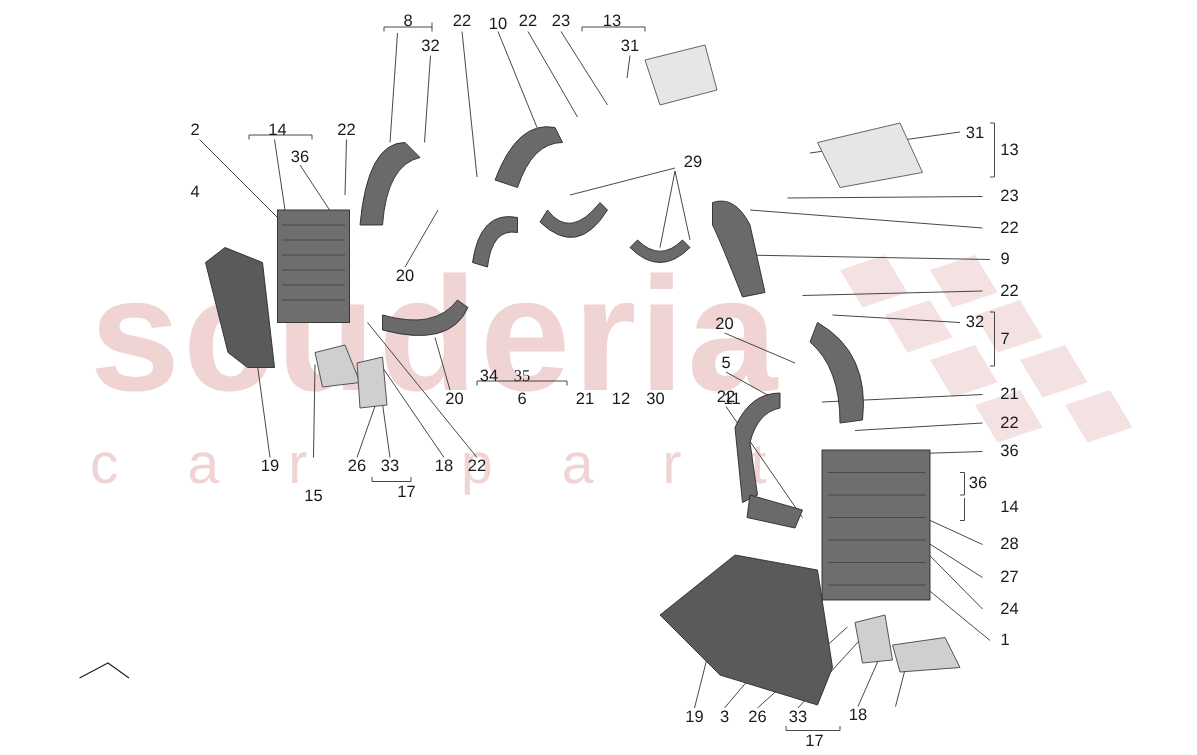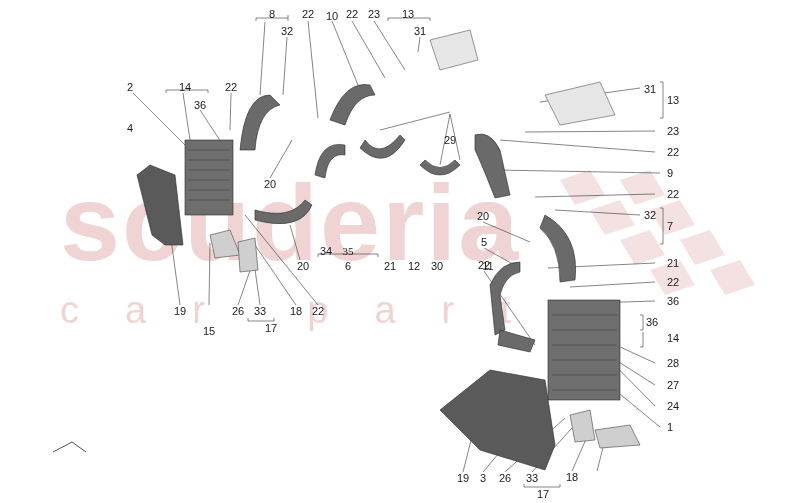--- a/index.html
+++ b/index.html
@@ -151,21 +151,21 @@
       <div class="lbl" style="left: 352px; top: 14px;">22</div>
       <div class="lbl" style="left: 374px; top: 14px;">23</div>
       <div class="lbl" style="left: 408px; top: 14px;">13</div>
       <div class="lbl" style="left: 420px; top: 31px;">31</div>
       <div class="lbl" style="left: 130px; top: 87px;">2</div>
       <div class="lbl" style="left: 185px; top: 87px;">14</div>
       <div class="lbl" style="left: 200px; top: 105px;">36</div>
       <div class="lbl" style="left: 231px; top: 87px;">22</div>
       <div class="lbl" style="left: 130px; top: 128px;">4</div>
       <div class="lbl" style="left: 270px; top: 184px;">20</div>
-      <div class="lbl" style="left: 450px; top: 108px; margin-top: 32px;">29</div>
+      <div class="lbl" style="left: 462px; top: 108px;">29</div>
       <div class="lbl" style="left: 650px; top: 89px;">31</div>
       <div class="lbl" style="left: 673px; top: 100px;">13</div>
       <div class="lbl" style="left: 673px; top: 131px;">23</div>
       <div class="lbl" style="left: 673px; top: 152px;">22</div>
       <div class="lbl" style="left: 670px; top: 173px;">9</div>
       <div class="lbl" style="left: 673px; top: 194px;">22</div>
       <div class="lbl" style="left: 650px; top: 215px;">32</div>
       <div class="lbl" style="left: 670px; top: 226px;">7</div>
       <div class="lbl" style="left: 483px; top: 216px;">20</div>
       <div class="lbl" style="left: 484px; top: 242px;">5</div>

